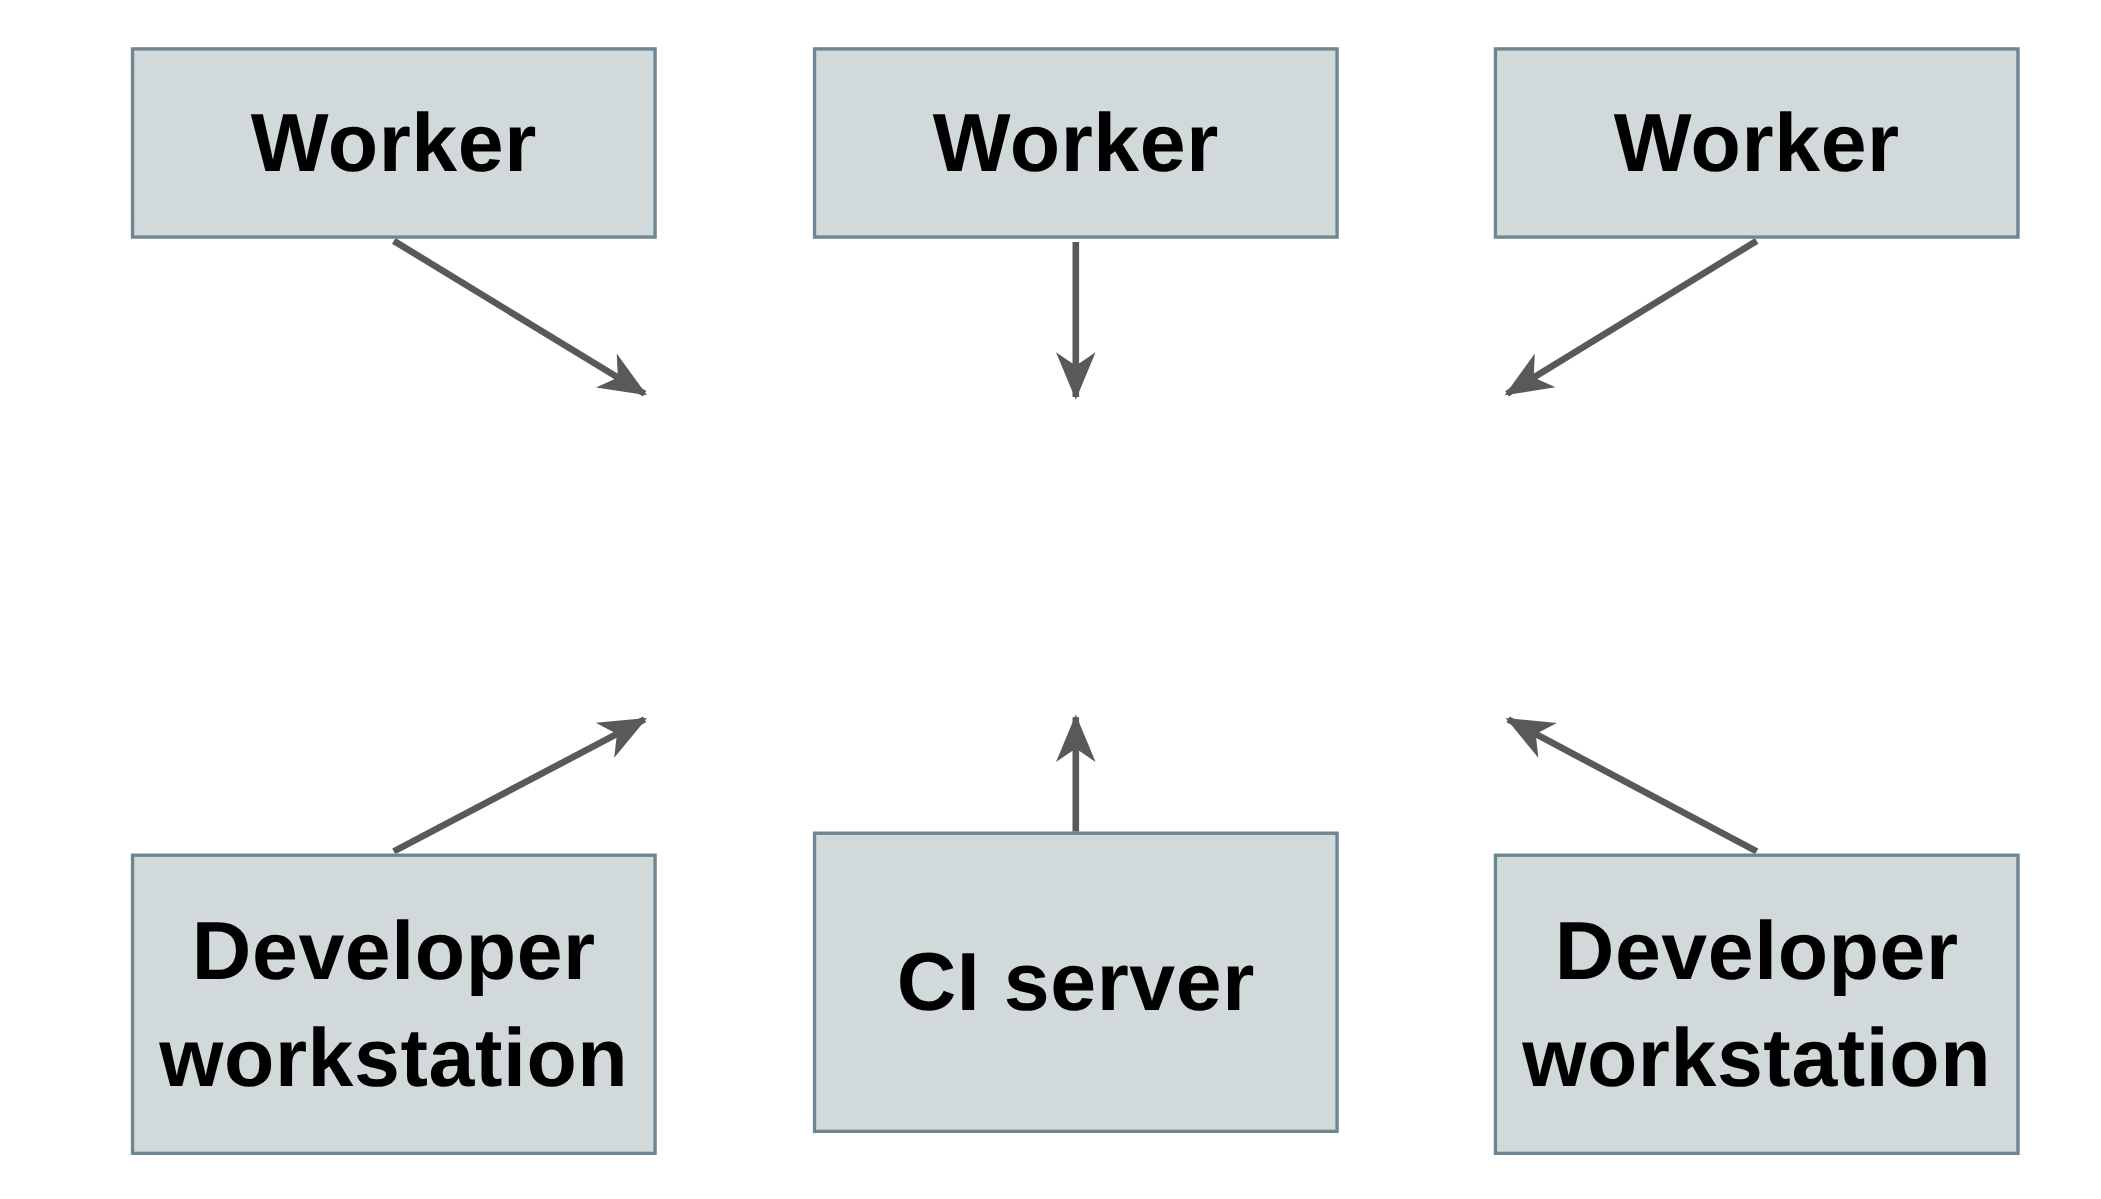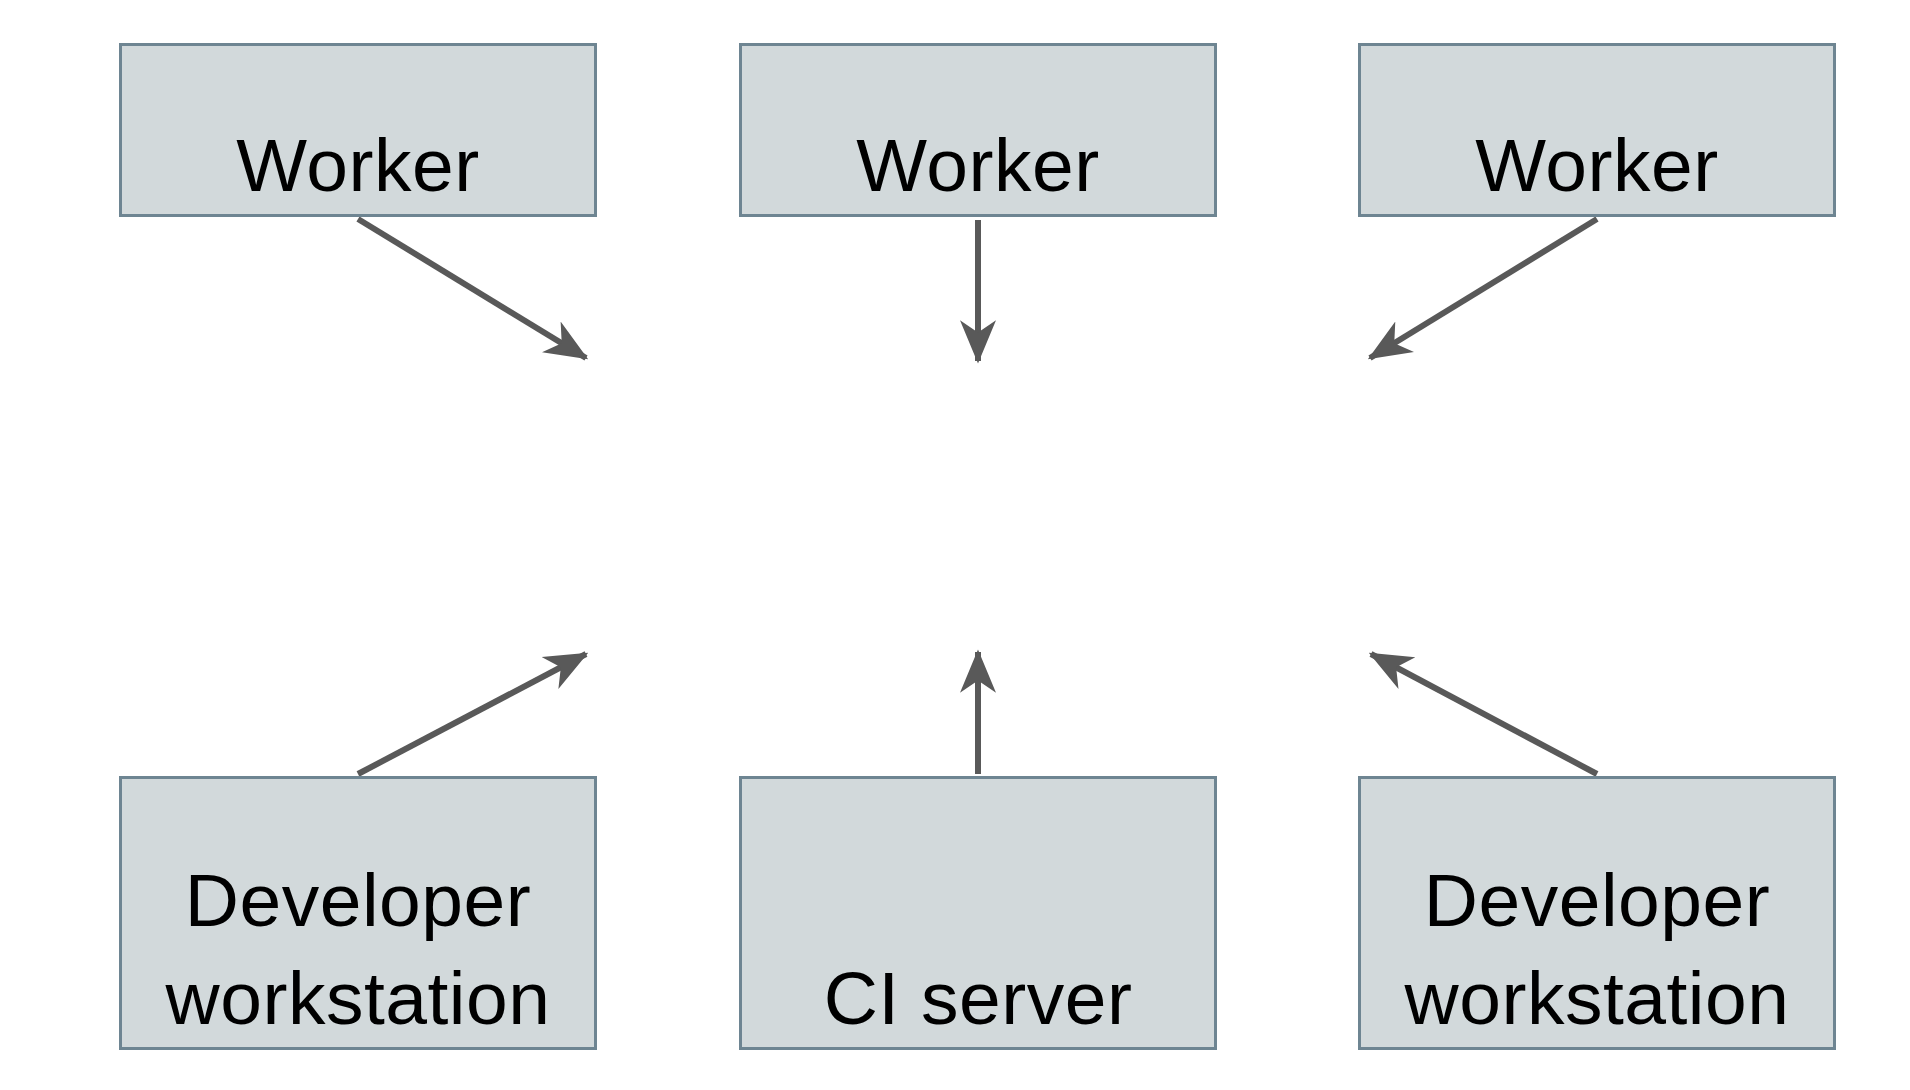--- a/index.html
+++ b/index.html
@@ -34,37 +34,38 @@
   .arrowhead {
     fill: var(--arrow, #595959);
     stroke: none;
   }
   .node {
     position: absolute;
     box-sizing: border-box;
     background: var(--node-fill, #d2d9db);
     border: 3px solid var(--node-border, #6e8592);
     display: flex;
-    align-items: flex-end;
+    align-items: center;
     justify-content: center;
     text-align: center;
+    font-weight: bold;
   }
   .node .label {
     font-size: 75px;
     line-height: 1.3;
     color: var(--text, #000000);
     letter-spacing: 0.5px;
   }
   
   .n-worker-1 { left: 119px; top: 43px;  width: 478px; height: 174px; }
   .n-worker-2 { left: 739px; top: 43px;  width: 478px; height: 174px; }
   .n-worker-3 { left: 1358px; top: 43px; width: 478px; height: 174px; }
   .n-build-master { left: 593px; top: 367px; width: 767px; height: 278px; }
   .n-dev-1 { left: 119px; top: 776px;  width: 478px; height: 274px; padding: 0 20px; }
-  .n-ci    { left: 739px; top: 776px;  width: 478px; height: 274px; }
+  .n-ci    { left: 739px; top: 756px;  width: 478px; height: 274px; }
   .n-dev-2 { left: 1358px; top: 776px; width: 478px; height: 274px; padding: 0 20px; }
 </style>
 </head>
 <body>
 
 <div class="canvas">
 
   <svg class="edges" viewBox="0 0 1910 1090" xmlns="http://www.w3.org/2000/svg">
     <defs>
       <marker id="ah" viewBox="0 0 12 10" refX="11.3" refY="5" markerWidth="7.2" markerHeight="6.4" orient="auto">

